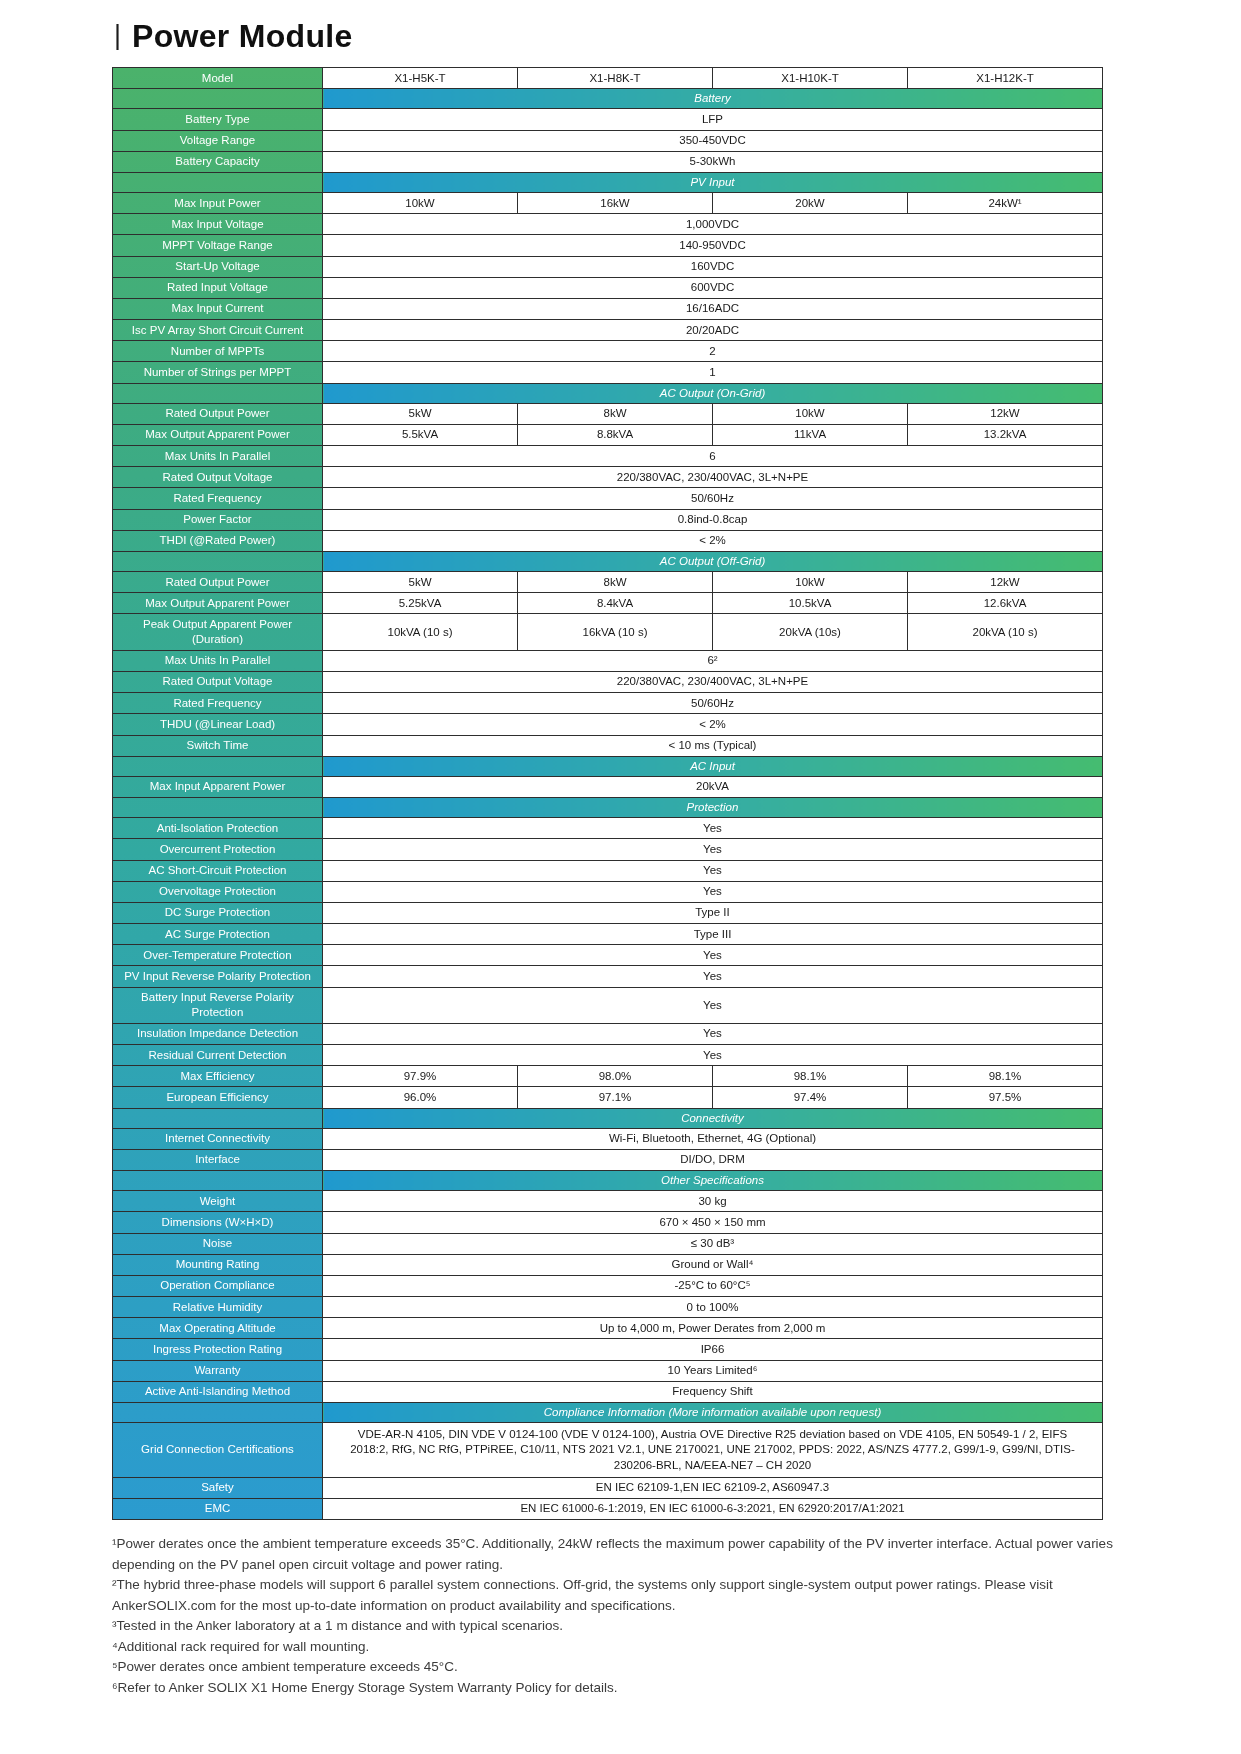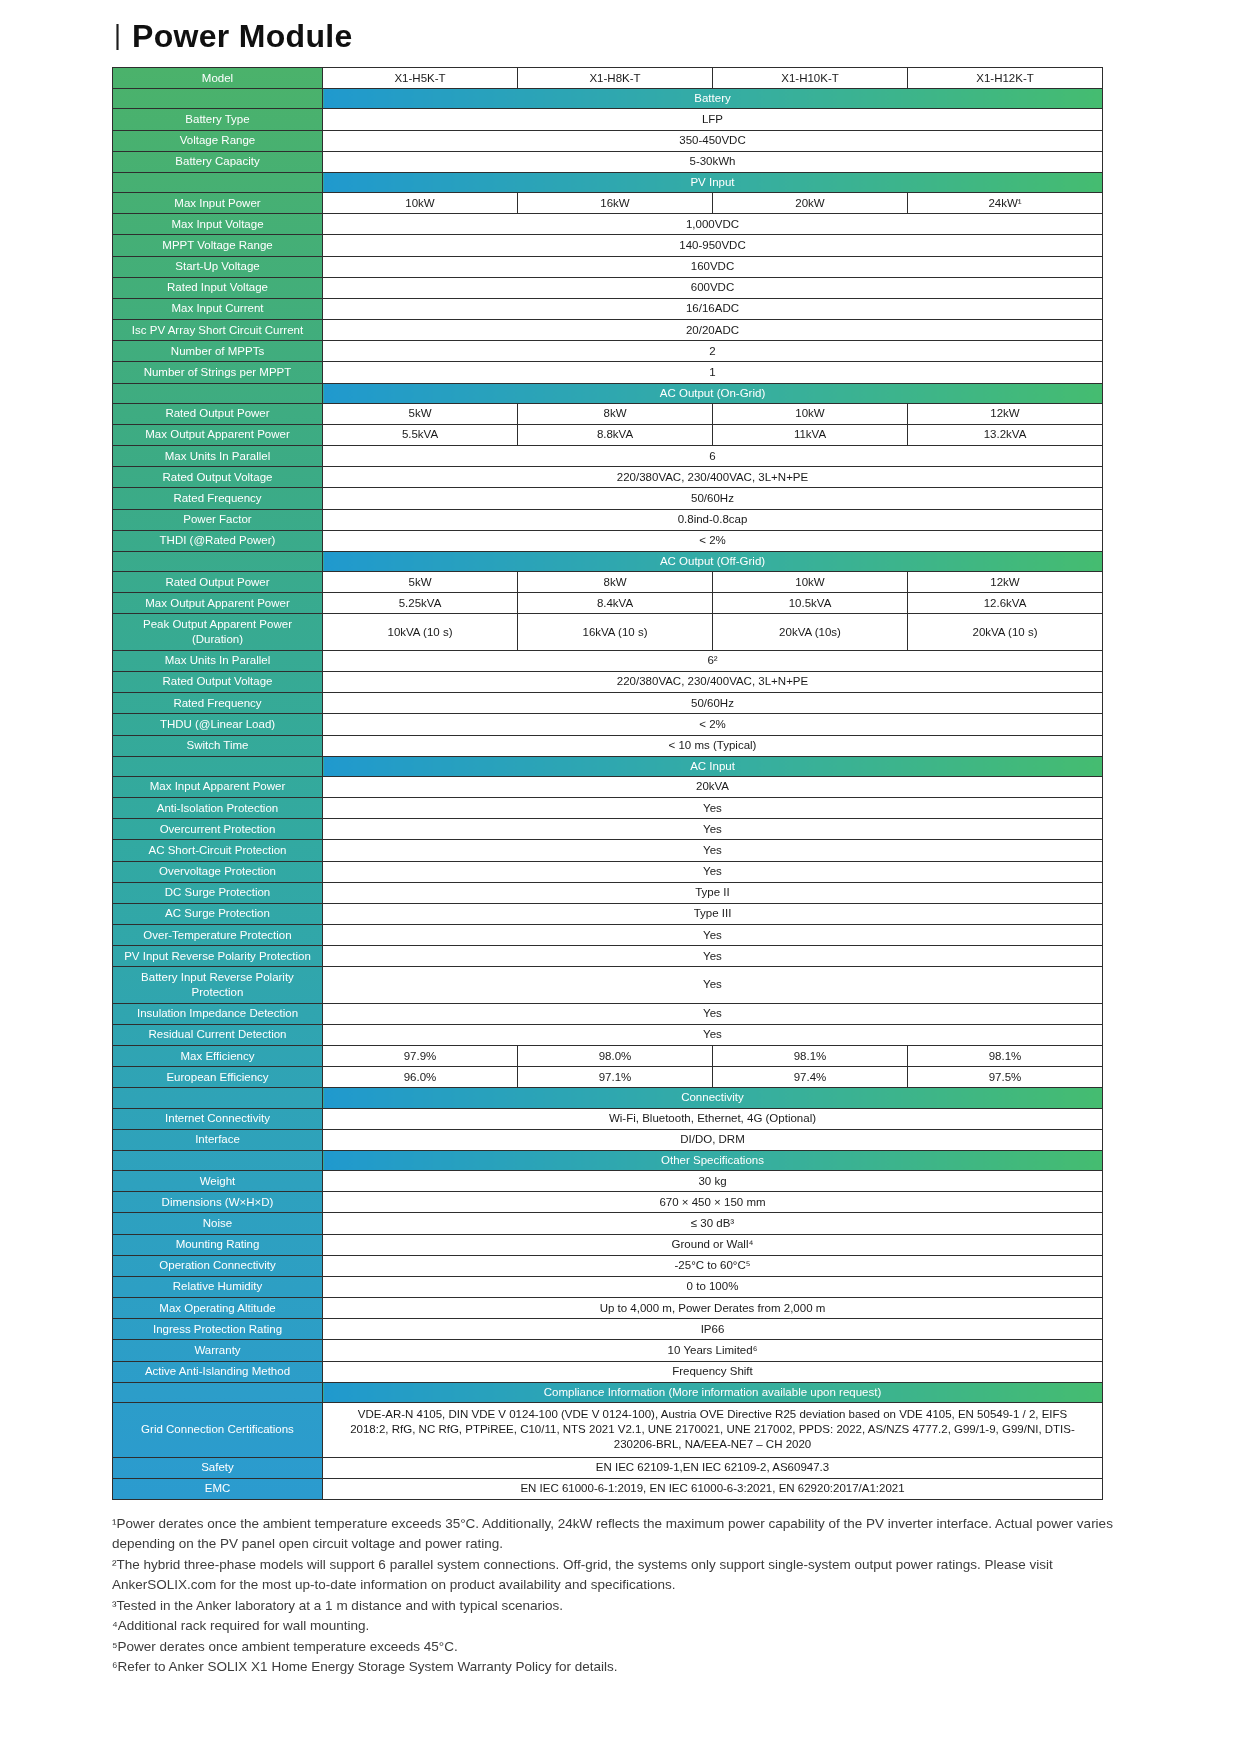--- a/index.html
+++ b/index.html
@@ -33,21 +33,21 @@
     text-align:center;
     vertical-align:middle;
     padding:2.5px 6px;
     font-size:11.5px;
     line-height:1.32;
   }
   td.lab     { background:transparent; color:#ffffff; }
   td.val     { background:#ffffff; color:#1a1a1a; }
   td.section {
     background-image:linear-gradient(90deg,#2099CE 0%, #36AEA0 55%, #45BC70 100%);
-    color:#ffffff; padding:2px 6px;
+    color:#ffffff; padding:2px 6px;font-style:italic;
   }
   td.cert { padding:4px 26px; }
 
   .footnotes { width:1045px; margin:14px 0 0 0; }
   .footnote  { font-size:13.5px; color:#3c3c3c; line-height:1.52; }
 </style>
 </head>
 <body>
 
 <div class="page">
@@ -217,20 +217,24 @@
         </tr>
         <tr>
           <td class="lab"></td>
           <td class="section" colspan="4">AC Input</td>
         </tr>
         <tr>
           <td class="lab">Max Input Apparent Power</td>
           <td class="val" colspan="4">20kVA</td>
         </tr>
         <tr>
+          <td class="lab"></td>
+          <td class="section" colspan="4">Protection</td>
+        </tr>
+        <tr>
           <td class="lab">Anti-Isolation Protection</td>
           <td class="val" colspan="4">Yes</td>
         </tr>
         <tr>
           <td class="lab">Overcurrent Protection</td>
           <td class="val" colspan="4">Yes</td>
         </tr>
         <tr>
           <td class="lab">AC Short-Circuit Protection</td>
           <td class="val" colspan="4">Yes</td>
@@ -307,21 +311,21 @@
         </tr>
         <tr>
           <td class="lab">Noise</td>
           <td class="val" colspan="4">≤ 30 dB³</td>
         </tr>
         <tr>
           <td class="lab">Mounting Rating</td>
           <td class="val" colspan="4">Ground or Wall⁴</td>
         </tr>
         <tr>
-          <td class="lab">Operation Connectivity</td>
+          <td class="lab">Operation Compliance</td>
           <td class="val" colspan="4">-25°C to 60°C⁵</td>
         </tr>
         <tr>
           <td class="lab">Relative Humidity</td>
           <td class="val" colspan="4">0 to 100%</td>
         </tr>
         <tr>
           <td class="lab">Max Operating Altitude</td>
           <td class="val" colspan="4">Up to 4,000 m, Power Derates from 2,000 m</td>
         </tr>

